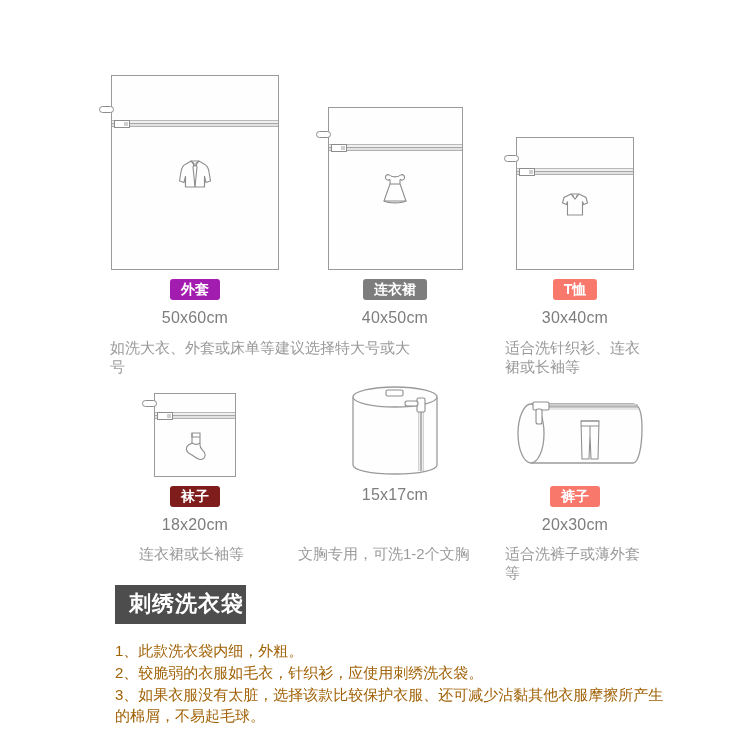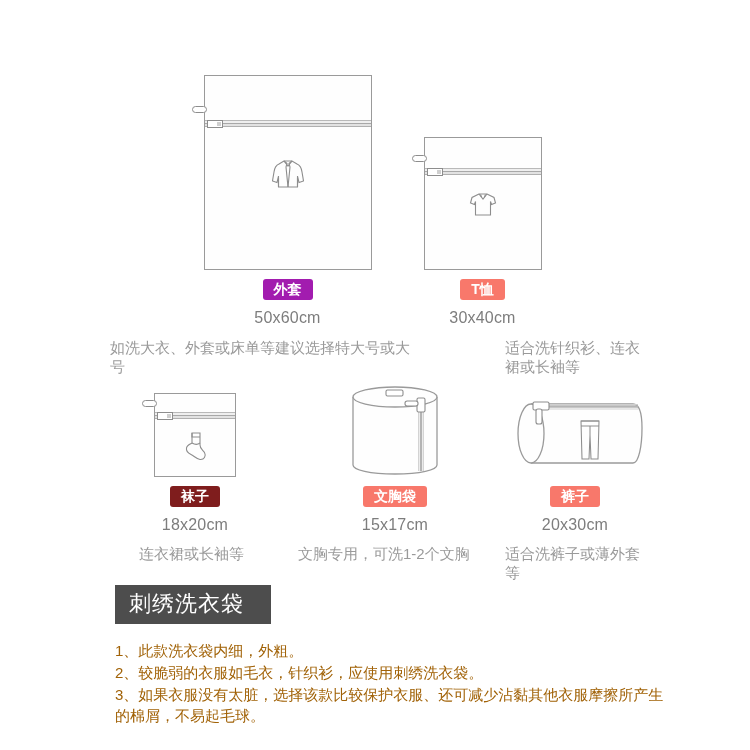--- a/index.html
+++ b/index.html
@@ -131,23 +131,23 @@
     position: absolute;
     left: 115px;
     top: 585px;
     width: 560px;
   }
   #section-title {
     display: inline-block;
     background: #4d4d4d;
     color: #ffffff;
     font-size: 22px;
-    font-weight: normal;
+    font-weight: bold;
     line-height: 28px;
-    padding: 5px 27px 6px 14px;
+    padding: 5px 2px 6px 14px;
     letter-spacing: 1px;
   }
   .note-list {
     margin: 16px 0 0 0;
     padding: 0;
     list-style: none;
   }
   .note-item {
     font-size: 15px;
     line-height: 21px;
@@ -178,20 +178,43 @@
             </svg>
           </div>
         </div>
       </div>
       <div class="badge-row">
         <span class="badge" style="background:#a21caf">外套</span>
       </div>
       <div class="size-text">50x60cm</div>
     </div>
 
+    <div class="cell" style="width:185px;">
+      <div class="cell-art" style="height:200px;">
+        <div class="bag" style="width:135px;height:163px;">
+          <div class="zip-band" style="top:36px;"></div>
+          <div class="zip-slider" style="left:2px;top:35.5px;"></div>
+          <div class="zip-pull" style="left:-13px;top:23px;"></div>
+          <div class="icon-wrap" style="top:62px;">
+            <svg width="34" height="38" viewBox="0 0 34 38" fill="none" stroke="#8d8d8d" stroke-width="1.1">
+              <path d="M11.5 5 C9 4 7 5.5 7.5 8 C8 10.3 10.5 10.5 12 9.5"></path>
+              <path d="M22.5 5 C25 4 27 5.5 26.5 8 C26 10.3 23.5 10.5 22 9.5"></path>
+              <path d="M12 9.5 L12 14 L6 31 L28 31 L22 14 L22 9.5"></path>
+              <path d="M11.5 5 C13.5 7.5 20.5 7.5 22.5 5"></path>
+              <path d="M12 14 L22 14"></path>
+              <path d="M6 31 C11 33.5 23 33.5 28 31"></path>
+            </svg>
+          </div>
+        </div>
+      </div>
+      <div class="badge-row">
+        <span class="badge" style="background:#7d7d7d">连衣裙</span>
+      </div>
+      <div class="size-text">40x50cm</div>
+    </div>
 
     <div class="cell" style="width:175px;">
       <div class="cell-art" style="height:200px;">
         <div class="bag" style="width:118px;height:133px;">
           <div class="zip-band" style="top:30px;"></div>
           <div class="zip-slider" style="left:2px;top:29.5px;"></div>
           <div class="zip-pull" style="left:-13px;top:17px;"></div>
           <div class="icon-wrap" style="top:50px;">
             <svg width="32" height="32" viewBox="0 0 32 32" fill="none" stroke="#8d8d8d" stroke-width="1.1">
               <path d="M12 6 L5 9.5 L3.5 15 L7.5 16.5 L8.5 13.5 L8.5 27 L23.5 27 L23.5 13.5 L24.5 16.5 L28.5 15 L27 9.5 L20 6 Z"></path>
@@ -240,23 +263,20 @@
           <svg width="100" height="92" viewBox="0 0 100 92" fill="none" stroke="#9a9a9a" stroke-width="1.3">
             <path d="M8 12 L8 80 C8 85 25 89 50 89 C75 89 92 85 92 80 L92 12" fill="#fefefe"></path>
             <ellipse cx="50" cy="12" rx="42" ry="10" fill="#fefefe"></ellipse>
             <path d="M76 14 L76 86" stroke="#b4b4b4" stroke-width="2.4"></path>
             <path d="M73.6 14 L73.6 86 M78.4 14 L78.4 86" stroke="#cfcfcf" stroke-width="1"></path>
             <rect x="72" y="13" width="8" height="14" rx="1.5" fill="#ffffff" stroke="#8d8d8d" stroke-width="1.1"></rect>
             <rect x="60" y="16" width="13" height="5" rx="2.2" fill="#ffffff" stroke="#8d8d8d" stroke-width="1.1"></rect>
             <rect x="41" y="5" width="17" height="6" rx="1.5" fill="#ffffff" stroke="#8d8d8d" stroke-width="1.1"></rect>
           </svg>
         </div>
-      </div>
-      <div class="badge-row">
-        <span class="badge" style="background:#f8786b">文胸袋</span>
       </div>
       <div class="size-text">15x17cm</div>
     </div>
 
     <div class="cell" style="width:175px;">
       <div class="cell-art" style="height:92px;">
         <div style="position:relative;width:140px;height:92px;">
           <svg width="140" height="92" viewBox="0 0 140 92" fill="none" stroke="#9a9a9a" stroke-width="1.3">
             <path d="M26 19 L128 19 C134 19 137 26 137 43 C137 60 134 78 128 78 L26 78" fill="#fefefe"></path>
             <ellipse cx="26" cy="48.5" rx="13" ry="29.5" fill="#fefefe"></ellipse>

